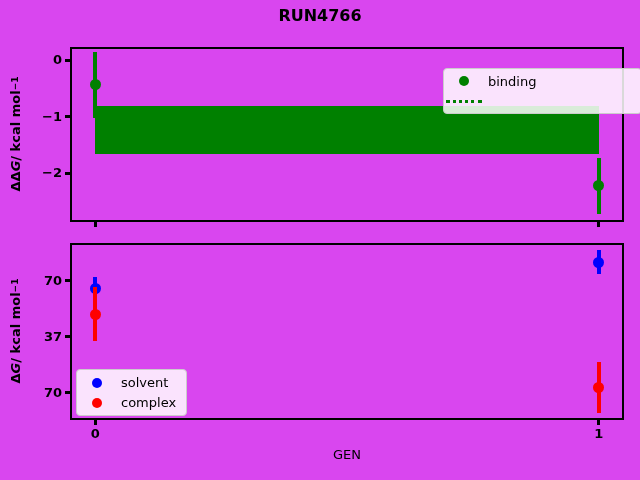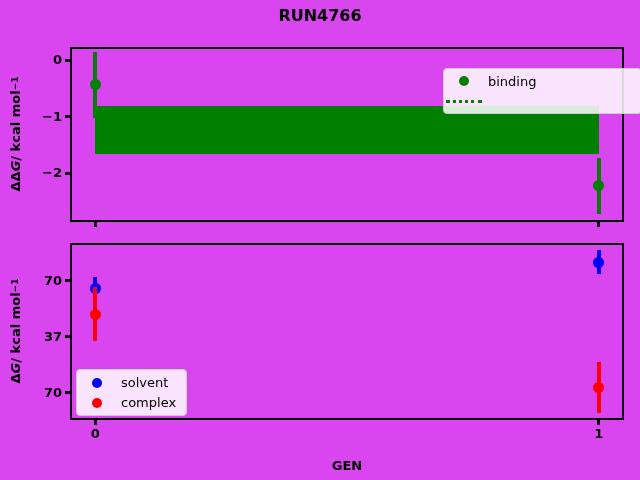--- a/index.html
+++ b/index.html
@@ -24,22 +24,22 @@
   .ylabel {
     position: absolute; width: 200px; height: 20px;
     display: flex; align-items: center; justify-content: center;
     transform: rotate(-90deg);
     font-size: 13px; font-weight: bold; white-space: nowrap;
   }
   #ylabel0 { left: -85px; top: 124px; }
   #ylabel1 { left: -85px; top: 321px; }
   .ylabel sup { font-size: 9px; }
   .xlabel {
-    position: absolute; left: 307px; top: 458px; width: 80px;
-    text-align: center; font-size: 13px; font-weight: bold;
+    position: absolute; left: 307px; top: 447px; width: 80px;
+    text-align: center; font-size: 13px; font-weight: normal;
   }
   .tick-mark { position: absolute; background: #000; }
   .tick-label {
     position: absolute; font-size: 13px; font-weight: bold; line-height: 16px;
   }
   .tick-label.ylab { text-align: right; }
   .tick-label.xlab { text-align: center; }
   .band { position: absolute; }
   .errbar { position: absolute; }
   .marker { position: absolute; width: 11px; height: 11px; border-radius: 50%; }

